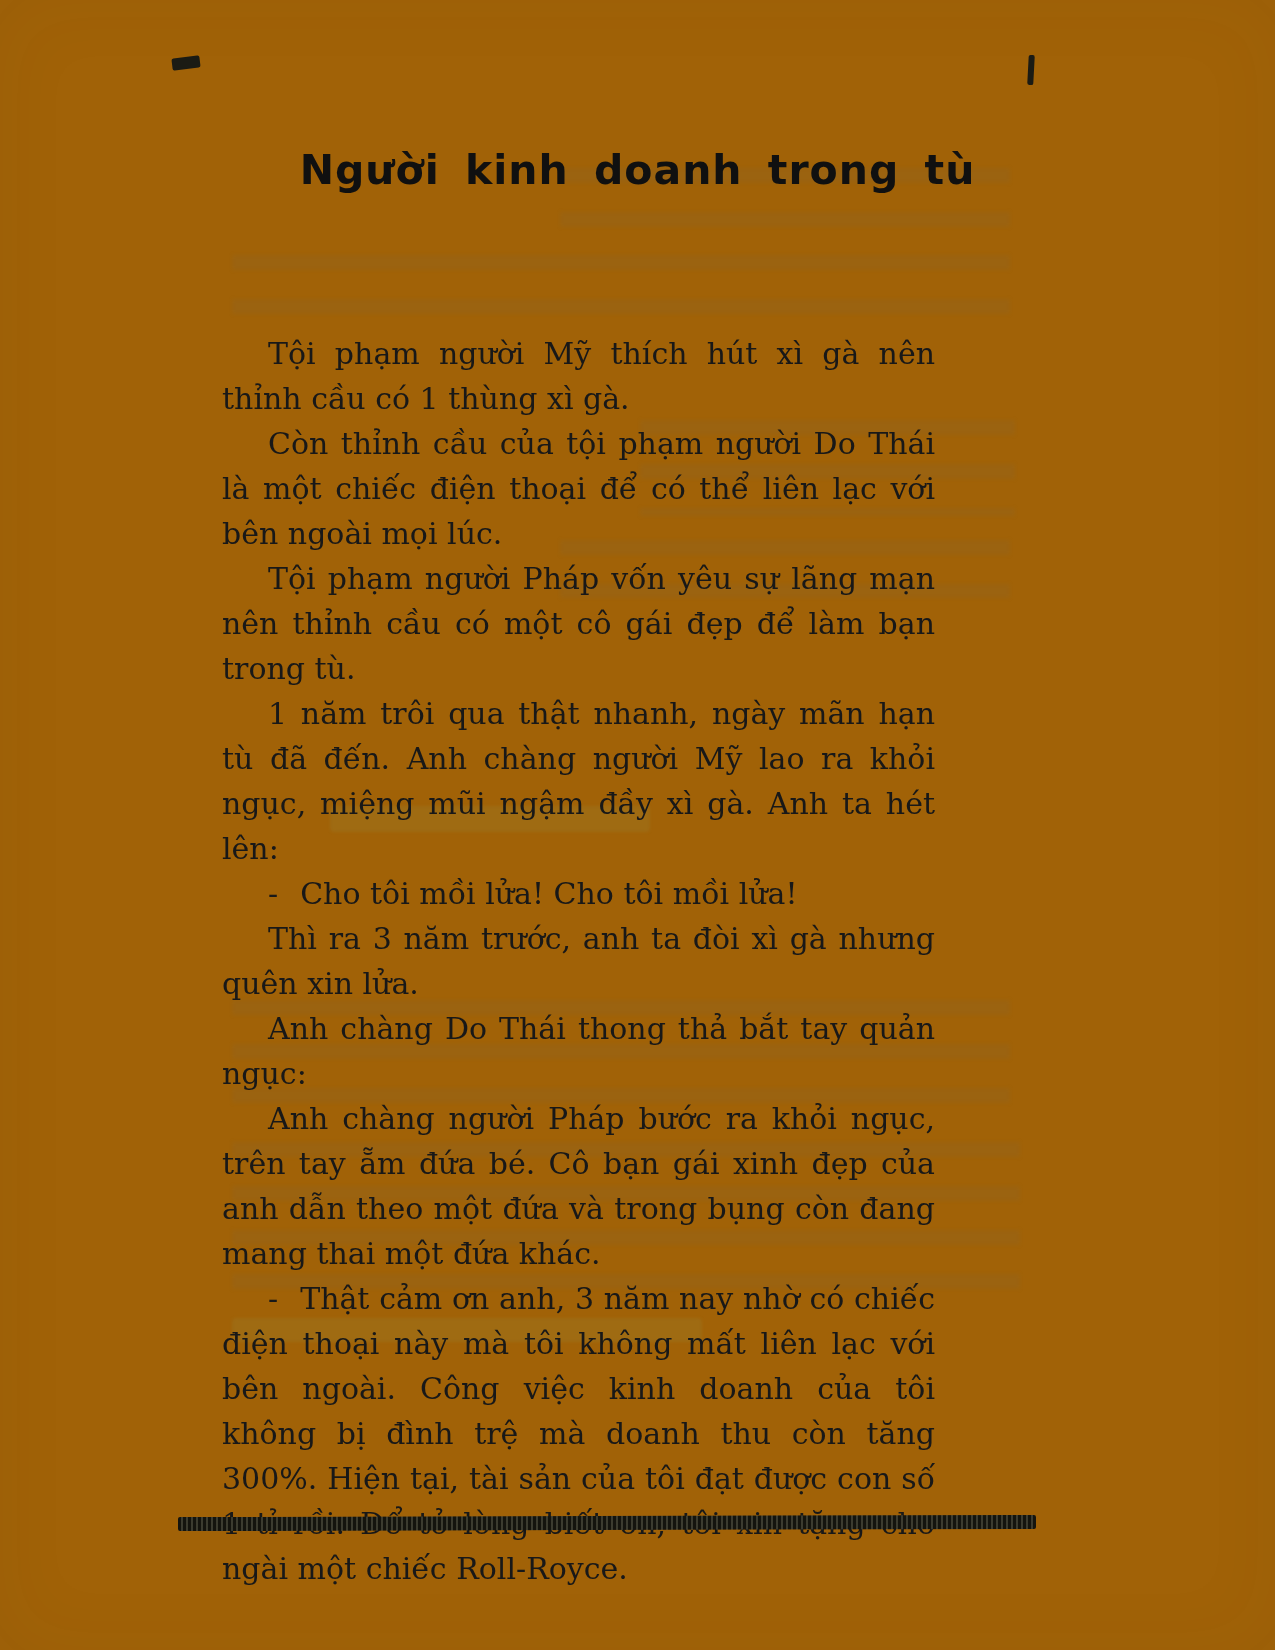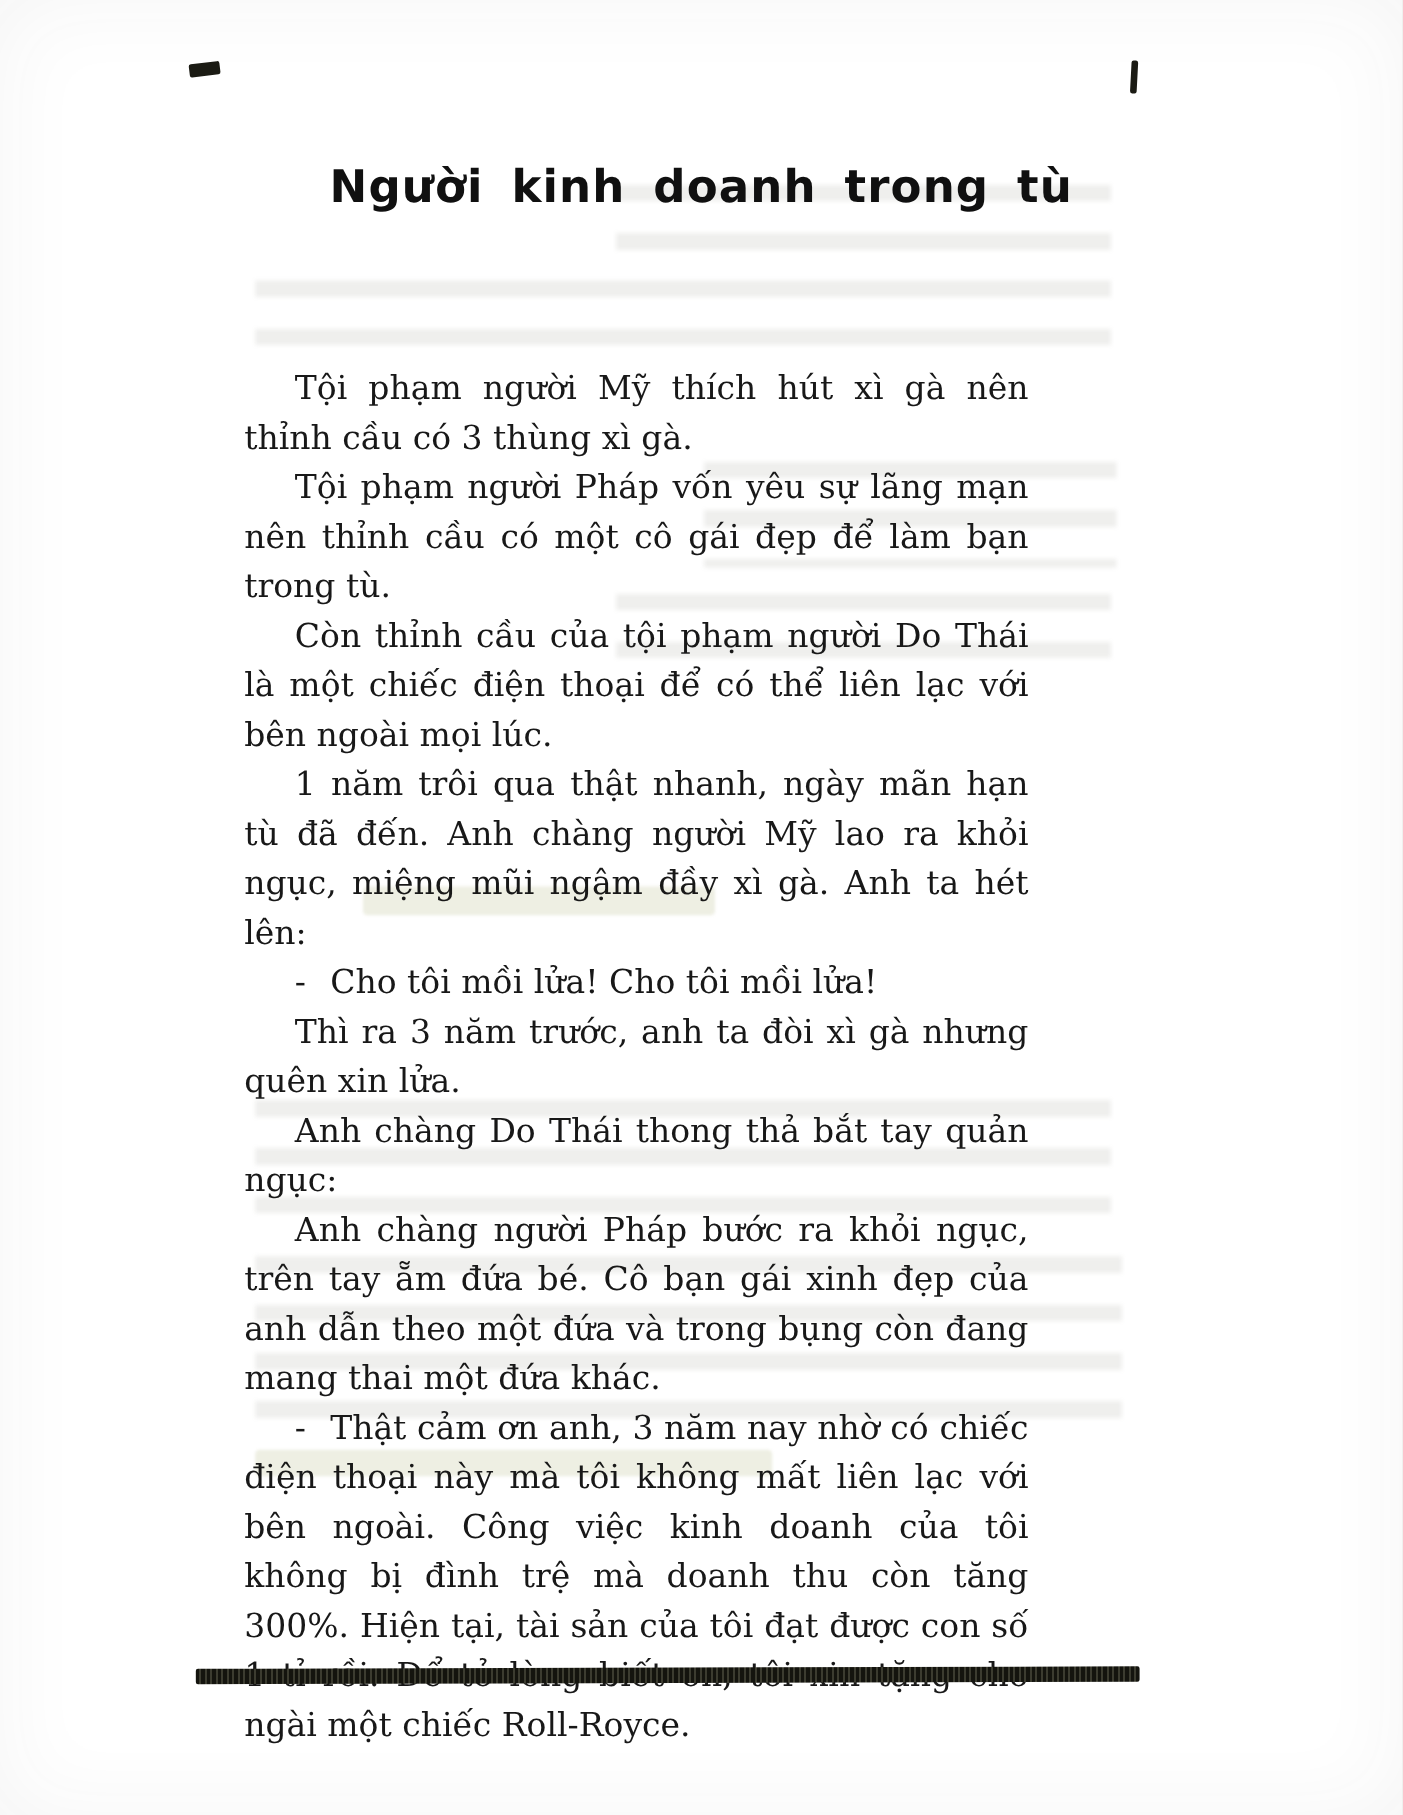--- a/index.html
+++ b/index.html
@@ -2,21 +2,21 @@
 <html><head>
 <meta charset="utf-8">
 <style>
   * { margin: 0; padding: 0; box-sizing: border-box; }
   html, body { background: #e9e9e5; }
   .scan {
     position: relative;
     width: 1275px;
     height: 1650px;
     margin: 0 auto;
-    background: #ffffff;
+    background: #a16207;
     overflow: hidden;
     font-family: "DejaVu Serif", "Liberation Serif", serif;
     color: #181818;
     box-shadow: inset 0 0 80px rgba(60,60,50,0.05);
   }
 
   
   .mark { position: absolute; background: #1b1b14; }
   .mark.tl { left: 172px; top: 57px; width: 28px; height: 12px; transform: rotate(-7deg); border-radius: 2px; }
   .mark.tr { left: 1028px; top: 55px; width: 6px; height: 30px; transform: rotate(3deg); border-radius: 2px; }
@@ -106,25 +106,25 @@
   <div class="ghost" style="left:232px; top:1142px; width:788px; height:168px;"></div>
   <div class="ghost olive" style="left:232px; top:1318px; width:470px; height:24px;"></div>
 
   <div class="mark tl"></div>
   <div class="mark tr"></div>
 
   <h1 class="title">Người kinh doanh trong tù</h1>
 
   <div class="story">
 
-    <p>Tội phạm người Mỹ thích hút xì gà nên thỉnh cầu có 3 thùng xì gà.</p>
+    <p>Tội phạm người Mỹ thích hút xì gà nên thỉnh cầu có 1 thùng xì gà.</p>
+
+    <p>Còn thỉnh cầu của tội phạm người Do Thái là một chiếc điện thoại để có thể liên lạc với bên ngoài mọi lúc.</p>
 
     <p>Tội phạm người Pháp vốn yêu sự lãng mạn nên thỉnh cầu có một cô gái đẹp để làm bạn trong tù.</p>
-
-    <p>Còn thỉnh cầu của tội phạm người Do Thái là một chiếc điện thoại để có thể liên lạc với bên ngoài mọi lúc.</p>
 
     <p>1 năm trôi qua thật nhanh, ngày mãn hạn tù đã đến. Anh chàng người Mỹ lao ra khỏi ngục, miệng mũi ngậm đầy xì gà. Anh ta hét lên:</p>
 
     <p class="dialog"><span class="dash">-</span><span>Cho tôi mồi lửa! Cho tôi mồi lửa!</span></p>
 
     <p>Thì ra 3 năm trước, anh ta đòi xì gà nhưng quên xin lửa.</p>
 
     <p>Anh chàng Do Thái thong thả bắt tay quản ngục:</p>
 
     <p>Anh chàng người Pháp bước ra khỏi ngục, trên tay ẵm đứa bé. Cô bạn gái xinh đẹp của anh dẫn theo một đứa và trong bụng còn đang mang thai một đứa khác.</p>

